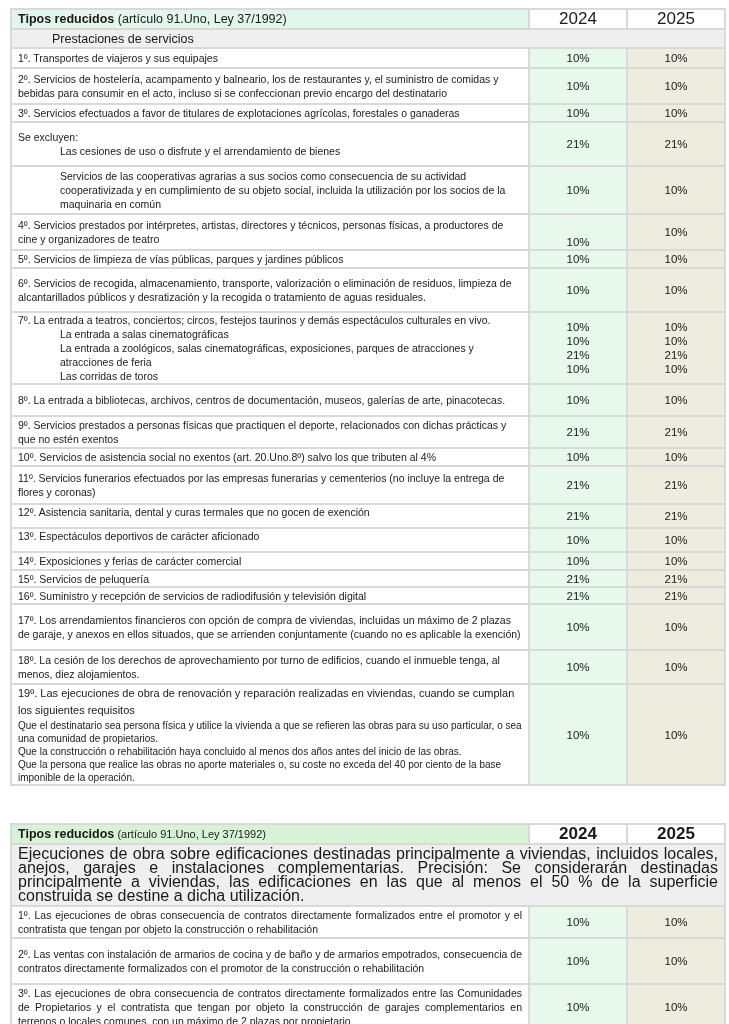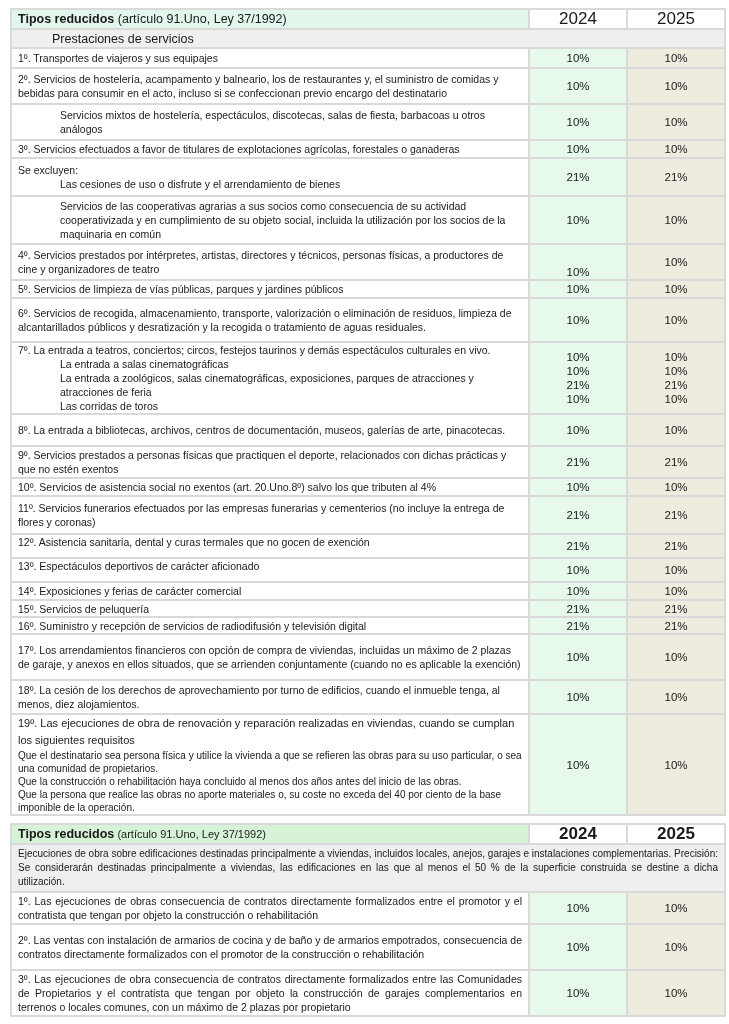--- a/index.html
+++ b/index.html
@@ -15,21 +15,21 @@
   .hdr-title b { font-weight: bold; }
   .hdr-year { background: #ffffff; text-align: center; font-size: 17px; height: 18px; }
   .sub-hdr { background: #efefef; font-size: 12.5px; height: 17px; padding-left: 40px; }
   .indent { padding-left: 42px; display: block; }
   .sm { font-size: 10px; line-height: 13px; }
   .multi span { display: block; line-height: 14px; }
   #t1 { top: 8px; }
   #t2 { top: 823px; }
   #t2 .hdr-title { background: #d7f3d7; }
   #t2 .hdr-year { font-weight: bold; font-size: 17px; }
-  #t2 .sub-hdr { background: #efefef; font-size: 10px; line-height: 14px; text-align: justify; padding: 2px 6px; margin-top: 14px; }
+  #t2 .sub-hdr { background: #efefef; font-size: 16px; line-height: 14px; text-align: justify; padding: 2px 6px; margin-top: 14px; }
   #t2 .c-desc { text-align: justify; }
 </style>
 </head>
 <body>
 
 <table id="t1">
   <tbody>
       <tr>
     <td class="c-desc hdr-title"><b>Tipos reducidos</b><span> (artículo 91.Uno, Ley 37/1992)</span></td>
     <td class="hdr-year">2024</td>
@@ -41,33 +41,26 @@
   <tr style="height:18px">
     <td class="c-desc">1º. Transportes de viajeros y sus equipajes</td>
     <td class="c-24">10%</td>
     <td class="c-25">10%</td>
   </tr>
   <tr style="height:34px">
     <td class="c-desc">2º. Servicios de hostelería, acampamento y balneario, los de restaurantes y, el suministro de comidas y bebidas para consumir en el acto, incluso si se confeccionan previo encargo del destinatario</td>
     <td class="c-24">10%</td>
     <td class="c-25">10%</td>
   </tr>
-  <tr style="height:34px">
-    <td class="c-desc">
-          <span class="indent">Servicios mixtos de hostelería, espectáculos, discotecas, salas de fiesta, barbacoas u otros análogos</span>
-        </td>
-    <td class="c-24">10%</td>
-    <td class="c-25">10%</td>
-  </tr>
   <tr style="height:16px">
     <td class="c-desc">3º. Servicios efectuados a favor de titulares de explotaciones agrícolas, forestales o ganaderas</td>
     <td class="c-24">10%</td>
     <td class="c-25">10%</td>
   </tr>
-  <tr style="height:36px">
+  <tr style="height:42px">
     <td class="c-desc"><span>Se excluyen:</span><span class="indent">Las cesiones de uso o disfrute y el arrendamiento de bienes</span></td>
     <td class="c-24">21%</td>
     <td class="c-25">21%</td>
   </tr>
   <tr style="height:46px">
     <td class="c-desc">
           <span class="indent">Servicios de las cooperativas agrarias a sus socios como consecuencia de su actividad cooperativizada y en cumplimiento de su objeto social, incluida la utilización por los socios de la maquinaria en común</span>
         </td>
     <td class="c-24">10%</td>
     <td class="c-25">10%</td>

